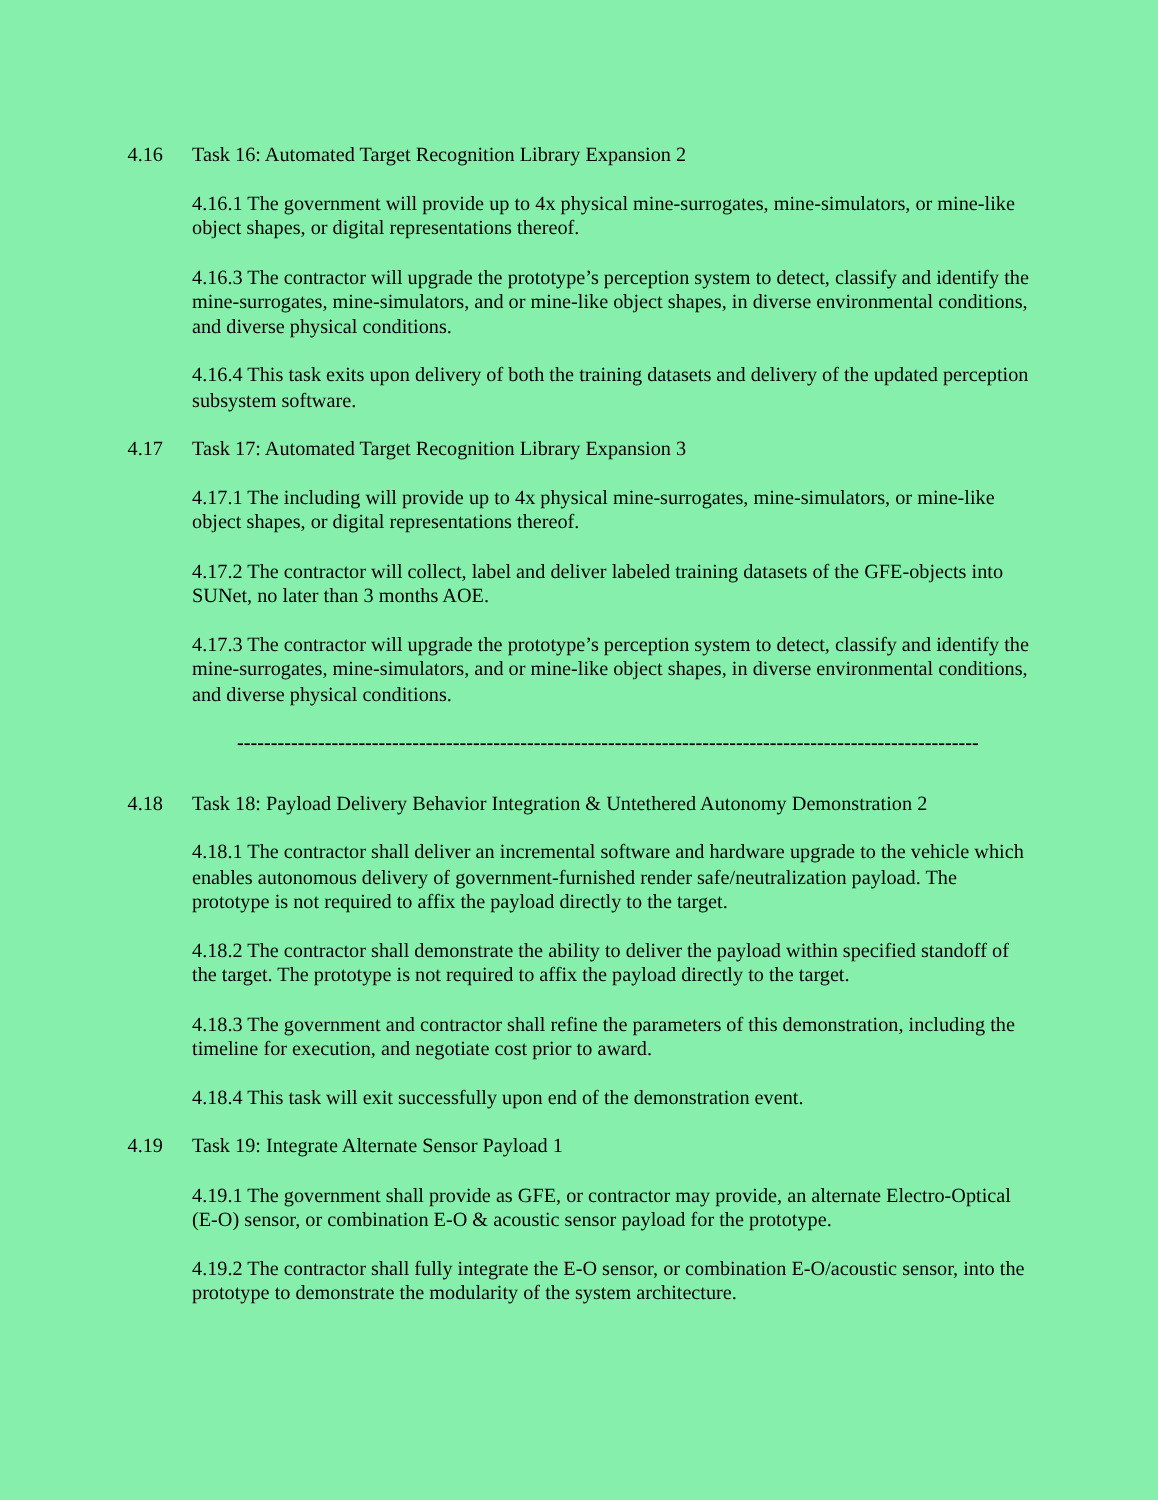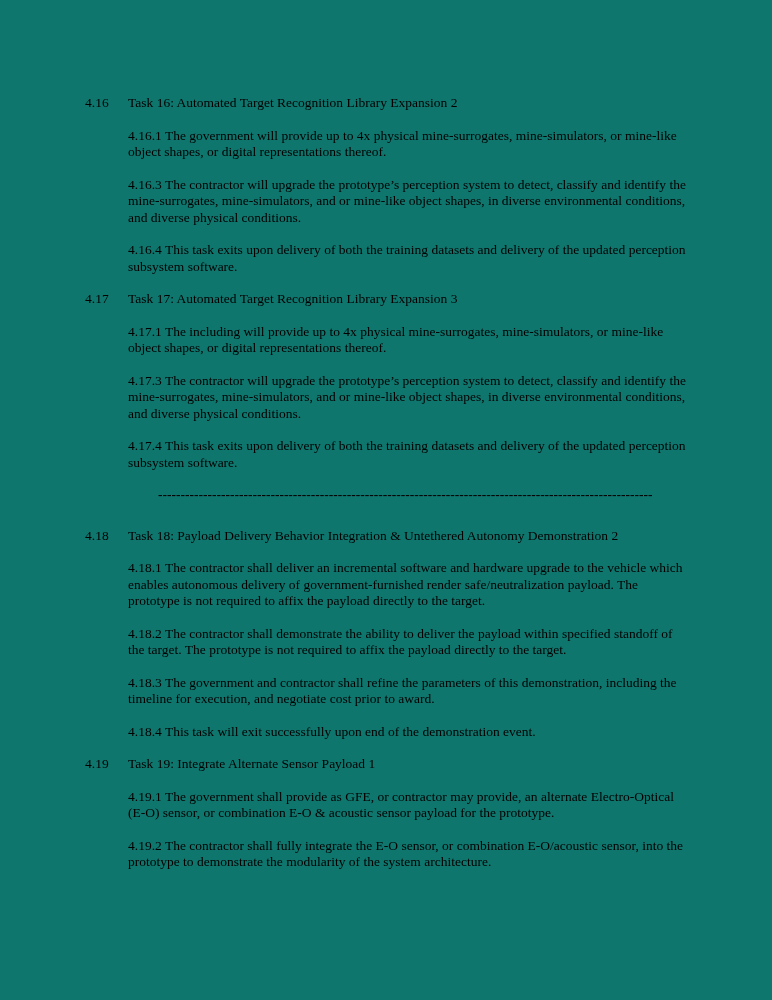--- a/index.html
+++ b/index.html
@@ -4,21 +4,21 @@
 <style>
   html, body {
     margin: 0;
     padding: 0;
     background: #ffffff;
   }
   .page {
     position: relative;
     width: 772px;
     height: 1000px;
-    background: #0f766e;
+    background: #86efac;
     color: #000000;
     font-family: "Liberation Serif", "DejaVu Serif", serif;
     font-size: 13.5px;
     line-height: 16.5px;
     box-sizing: border-box;
     padding: 95px 80px 40px 85px;
     overflow: hidden;
   }
   .section { margin: 0; }
   .section-heading {
@@ -56,22 +56,22 @@
       <p class="section-paragraph">4.16.1 The government will provide up to 4x physical mine-surrogates, mine-simulators, or mine-like object shapes, or digital representations thereof.</p>
       <p class="section-paragraph">4.16.3 The contractor will upgrade the prototype’s perception system to detect, classify and identify the mine-surrogates, mine-simulators, and or mine-like object shapes, in diverse environmental conditions, and diverse physical conditions.</p>
       <p class="section-paragraph">4.16.4 This task exits upon delivery of both the training datasets and delivery of the updated perception subsystem software.</p>
       <div class="section">
         <div class="section-heading">
           <span class="section-number">4.17</span>
           <span class="section-title">Task 17: Automated Target Recognition Library Expansion 3</span>
         </div>
       </div>
       <p class="section-paragraph">4.17.1 The including will provide up to 4x physical mine-surrogates, mine-simulators, or mine-like object shapes, or digital representations thereof.</p>
+      <p class="section-paragraph">4.17.2 The contractor will collect, label and deliver labeled training datasets of the GFE-objects into SUNet, no later than 3 months AOE.</p>
       <p class="section-paragraph">4.17.3 The contractor will upgrade the prototype’s perception system to detect, classify and identify the mine-surrogates, mine-simulators, and or mine-like object shapes, in diverse environmental conditions, and diverse physical conditions.</p>
-      <p class="section-paragraph">4.17.4 This task exits upon delivery of both the training datasets and delivery of the updated perception subsystem software.</p>
       <div class="separator-rule">--------------------------------------------------------------------------------------------------------------</div>
       <div class="section">
         <div class="section-heading">
           <span class="section-number">4.18</span>
           <span class="section-title">Task 18: Payload Delivery Behavior Integration &amp; Untethered Autonomy Demonstration 2</span>
         </div>
       </div>
       <p class="section-paragraph">4.18.1 The contractor shall deliver an incremental software and hardware upgrade to the vehicle which enables autonomous delivery of government-furnished render safe/neutralization payload. The prototype is not required to affix the payload directly to the target.</p>
       <p class="section-paragraph">4.18.2 The contractor shall demonstrate the ability to deliver the payload within specified standoff of the target. The prototype is not required to affix the payload directly to the target.</p>
       <p class="section-paragraph">4.18.3 The government and contractor shall refine the parameters of this demonstration, including the timeline for execution, and negotiate cost prior to award.</p>

